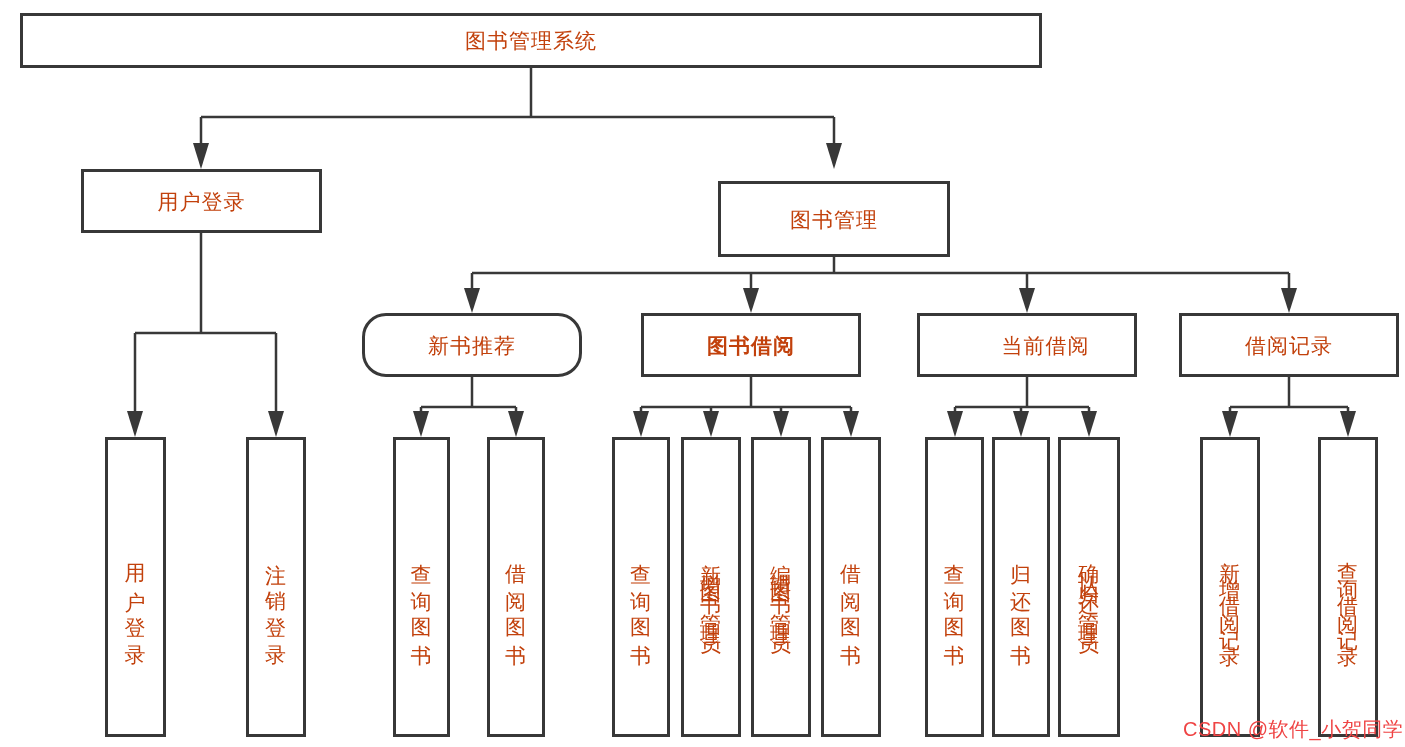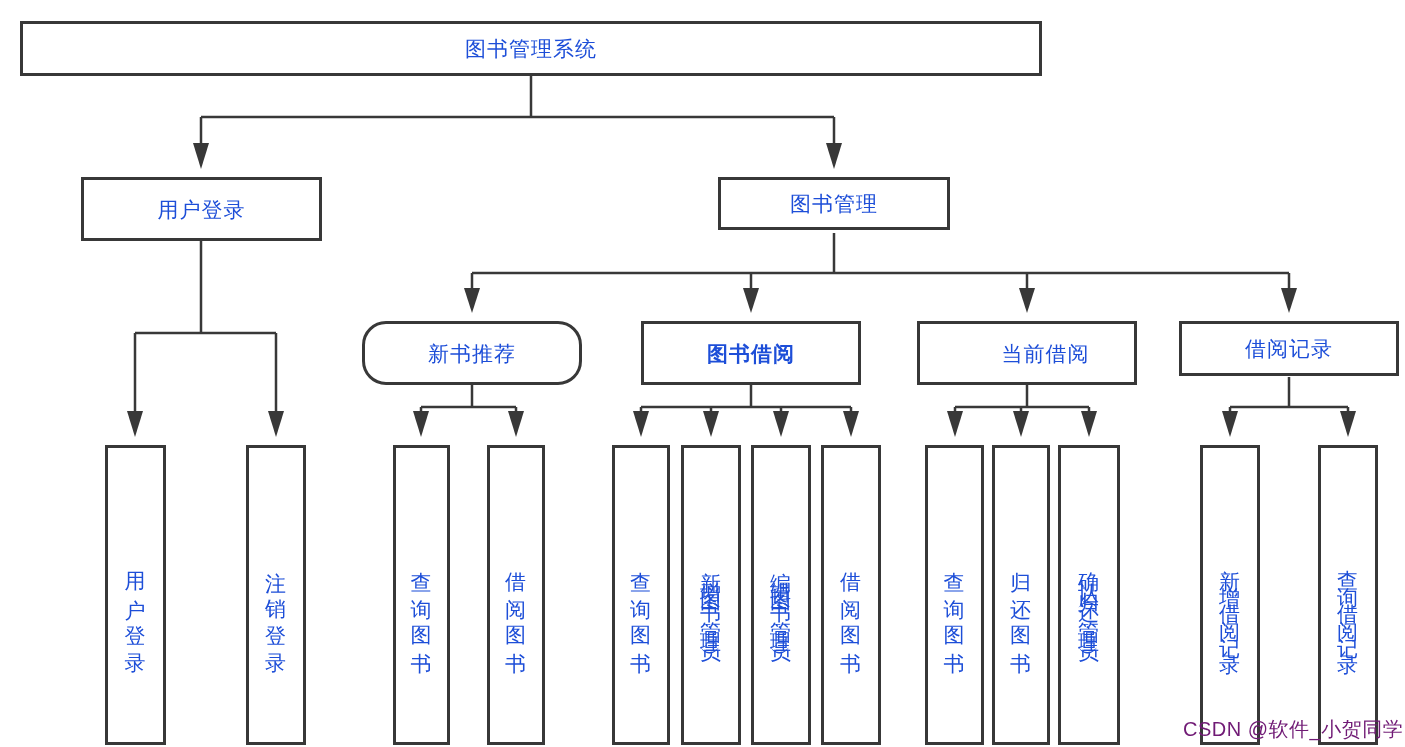--- a/index.html
+++ b/index.html
@@ -3,34 +3,34 @@
 <meta charset="utf-8">
 <style>
   html,body { margin:0; padding:0; background:#ffffff; }
   .canvas {
     position:relative; width:1405px; height:747px; background:#ffffff;
     font-family:"Liberation Sans", sans-serif; overflow:hidden;
   }
   svg.connectors { position:absolute; left:0; top:0; z-index:0; }
   .node {
     position:absolute; box-sizing:border-box; background:#ffffff;
-    border:3px solid #383838; color:#1d4ed8; z-index:1;
+    border:3px solid #383838; color:#c2410c; z-index:1;
     display:flex; align-items:center; justify-content:center;
-    font-size:21px; letter-spacing:1px; text-align:right; line-height:1;margin-top:8px;
+    font-size:21px; letter-spacing:1px; text-align:right; line-height:1;
   }
   .vtext {
     display:block; writing-mode:vertical-rl; text-orientation:mixed;
     letter-spacing:0; line-height:1;
   }
   .v-lg { letter-spacing:27px; margin-top:27px; }
   .v-md { letter-spacing:17px; margin-top:17px; }
   .v-sm { letter-spacing:10px; margin-top:10px; }
   .watermark {
     position:absolute; left:1183px; top:716px; z-index:2;
-    color:#701a75; font-size:20px; white-space:nowrap; letter-spacing:0.5px;
+    color:#ef4444; font-size:20px; white-space:nowrap; letter-spacing:0.5px;
   }
 </style>
 </head>
 <body>
 
 <div class="canvas">
 
   <svg class="connectors" width="1405" height="747" viewBox="0 0 1405 747">
     <g stroke="#383838" stroke-width="2.5" fill="none">
       <path d="M531 68 V117 M201 117 H834 M201 117 V145 M834 117 V145"></path>
@@ -60,26 +60,26 @@
       <polygon points="1013,411 1029,411 1021,437"></polygon>
       <polygon points="1081,411 1097,411 1089,437"></polygon>
       <polygon points="1222,411 1238,411 1230,437"></polygon>
       <polygon points="1340,411 1356,411 1348,437"></polygon>
     </g>
   </svg>
 
   <div class="node" style="left:20px;top:13px;width:1022px;height:55px;">图书管理系统</div>
 
   <div class="node" style="left:81px;top:169px;width:241px;height:64px;">用户登录</div>
-  <div class="node" style="left:718px;top:169px;width:232px;height:53px;">图书管理</div>
+  <div class="node" style="left:718px;top:181px;width:232px;height:76px;">图书管理</div>
 
   <div class="node" style="left:362px;top:313px;width:220px;height:64px;border-radius:24px;">新书推荐</div>
   <div class="node" style="left:641px;top:313px;width:220px;height:64px;font-weight:bold;">图书借阅</div>
   <div class="node" style="left:917px;top:313px;width:220px;height:64px;padding-left:37px;">当前借阅</div>
-  <div class="node" style="left:1179px;top:313px;width:220px;height:55px;">借阅记录</div>
+  <div class="node" style="left:1179px;top:313px;width:220px;height:64px;">借阅记录</div>
 
   <div class="node" style="left:105px;top:437px;width:61px;height:300px;">
     <span class="vtext v-lg">用户登录</span>
   </div>
   <div class="node" style="left:246px;top:437px;width:60px;height:300px;">
     <span class="vtext v-lg">注销登录</span>
   </div>
 
   <div class="node" style="left:393px;top:437px;width:57px;height:300px;">
     <span class="vtext v-lg">查询图书</span>

